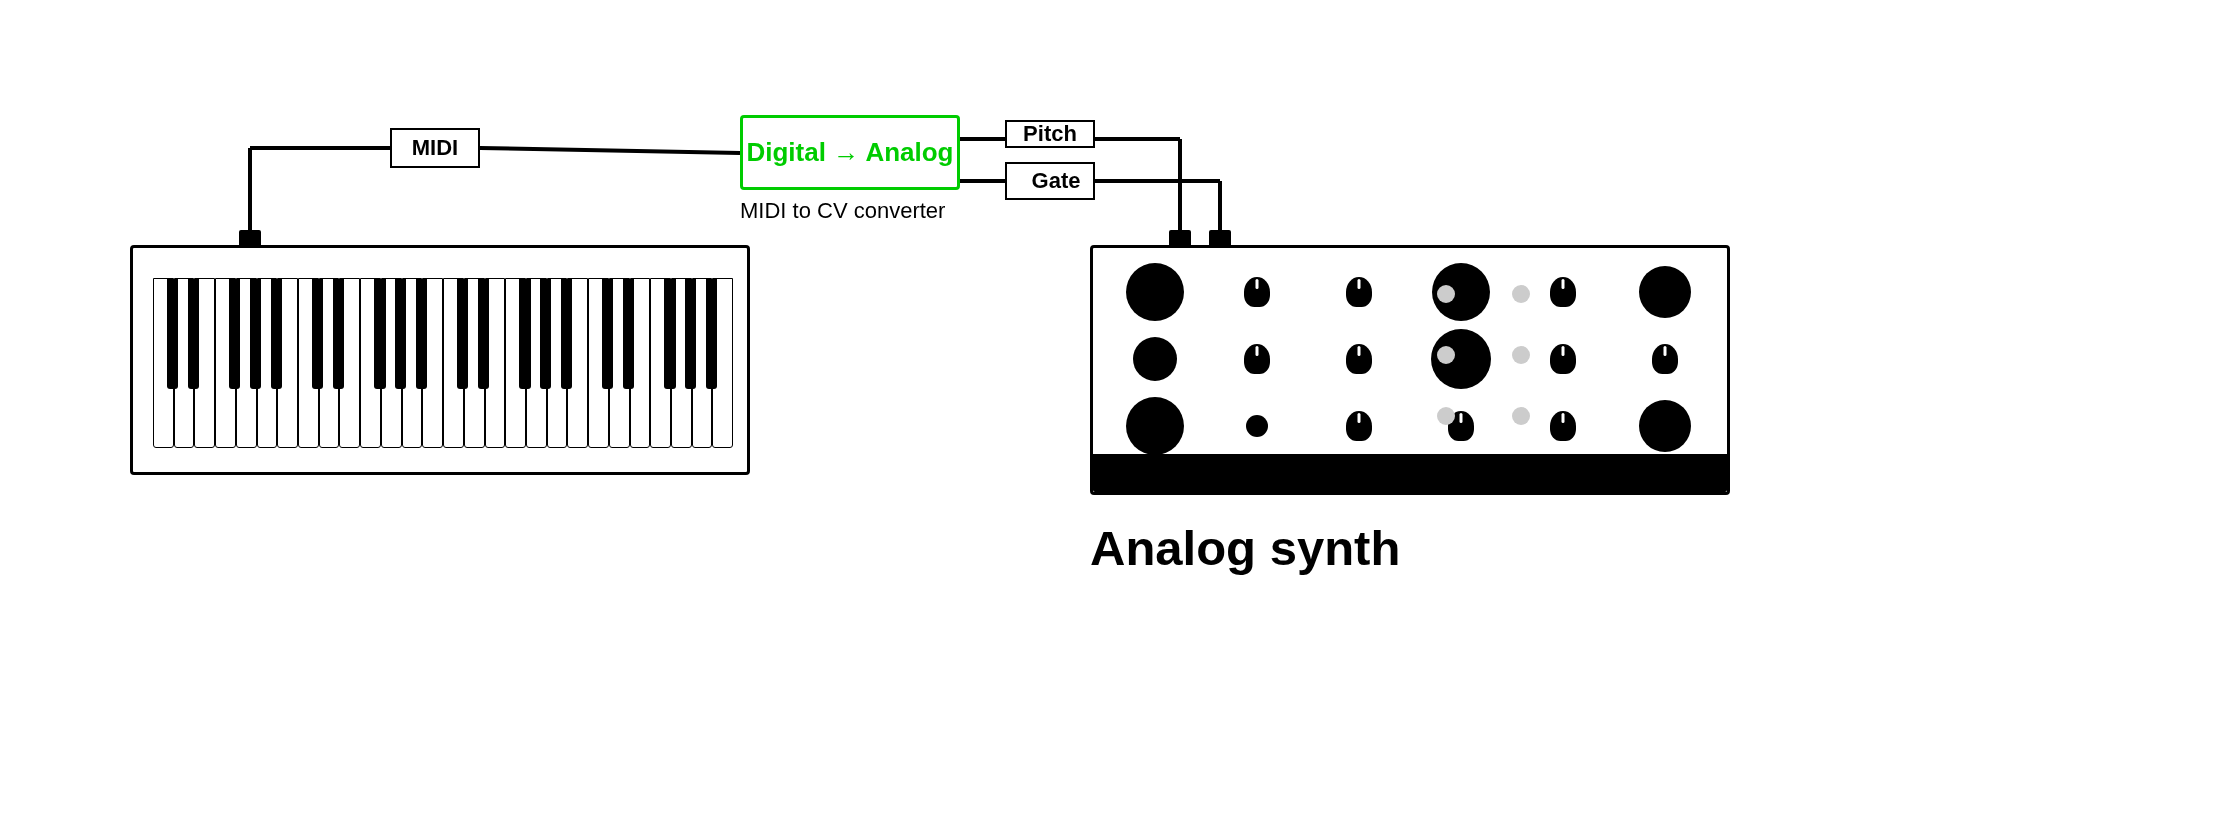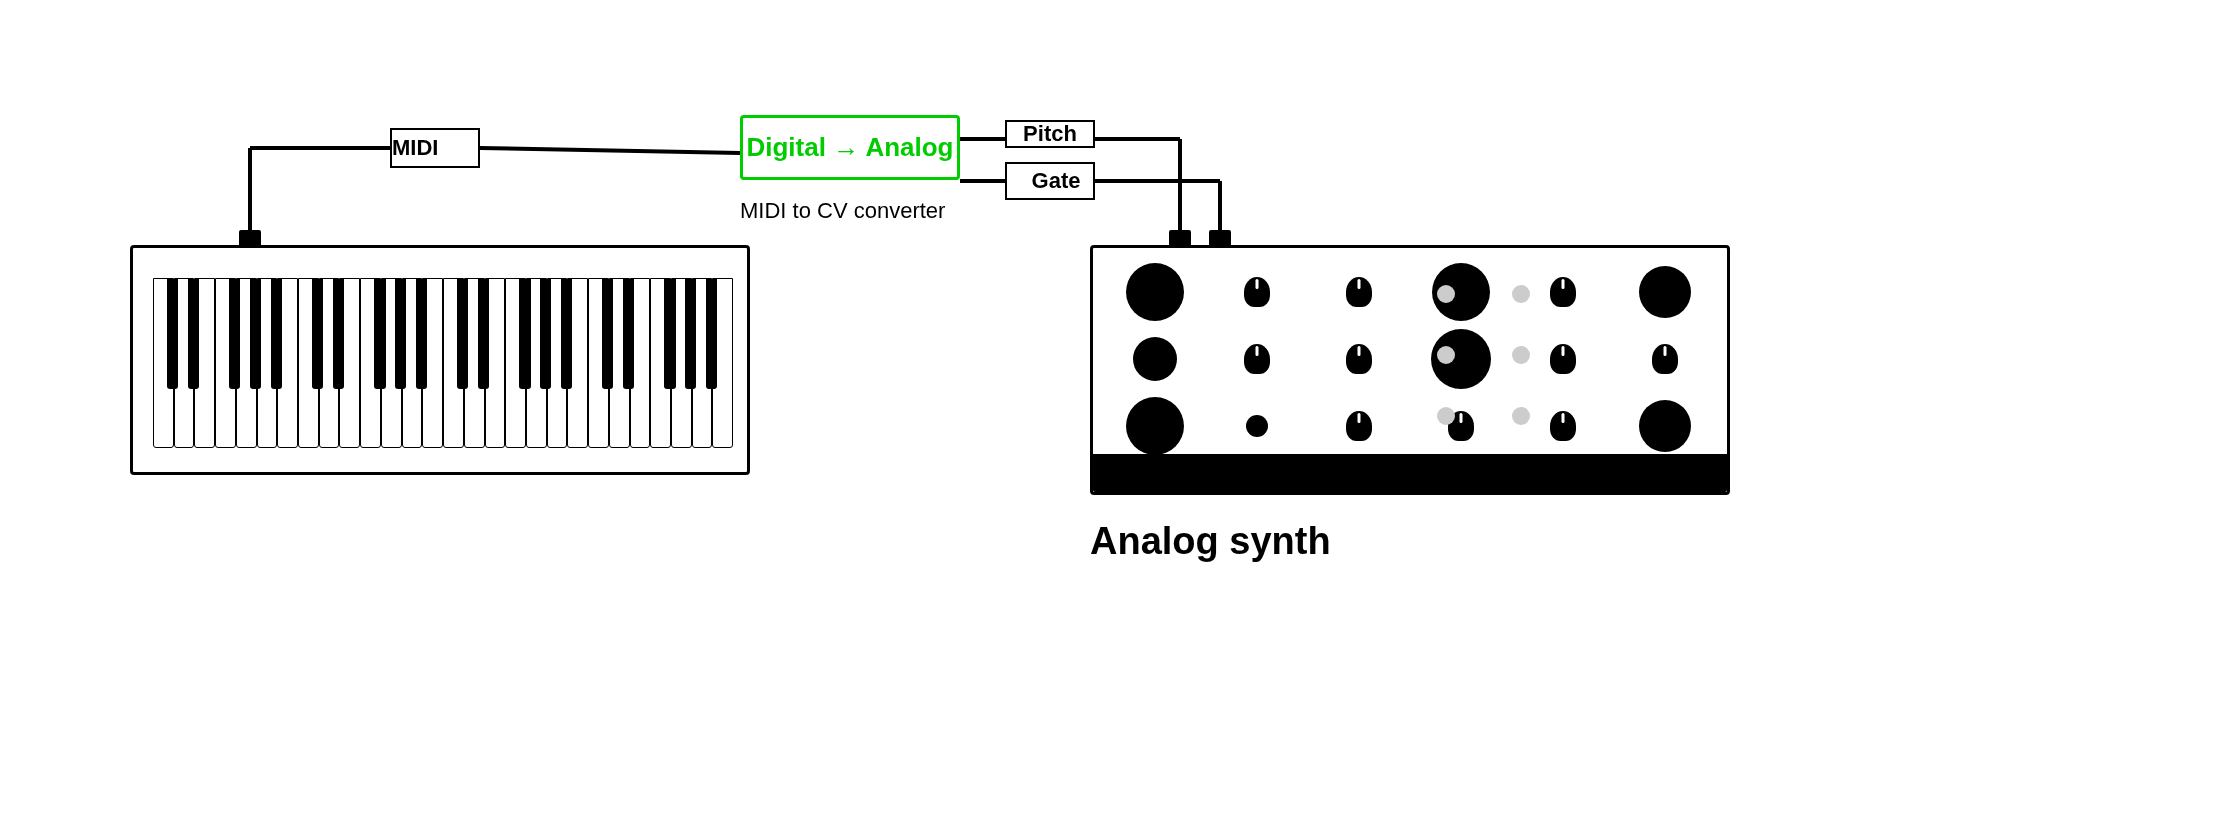--- a/index.html
+++ b/index.html
@@ -97,21 +97,21 @@
       right: 0;
       height: 38px;
       background: #000;
       border-radius: 0 0 2px 2px;
     }
 
     .synth-label {
       position: absolute;
       left: 1090px;
       top: 520px;
-      font-size: 38px;
+      font-size: 49px;
       font-weight: 900;
       color: #000;
     }
 
     
     .synth-inner {
       position: absolute;
       top: 15px;
       left: 15px;
       right: 15px;
@@ -170,21 +170,21 @@
       background: #fff;
       border-radius: 2px;
     }
 
     
     .converter-box {
       position: absolute;
       left: 740px;
       top: 115px;
       width: 220px;
-      height: 65px;
+      height: 75px;
       border: 3px solid #00cc00;
       background: #fff;
       border-radius: 4px;
       display: flex;
       align-items: center;
       justify-content: center;
     }
 
     .converter-text {
       font-size: 26px;
@@ -208,21 +208,21 @@
     .midi-label-box {
       position: absolute;
       left: 390px;
       top: 128px;
       width: 90px;
       height: 40px;
       border: 2px solid #000;
       background: #fff;
       display: flex;
       align-items: center;
-      justify-content: flex-start;
+      justify-content: center;
     }
 
     .midi-label-text {
       font-size: 22px;
       font-weight: 700;
       color: #000;
     }
 
     
     .pitch-label-box {

